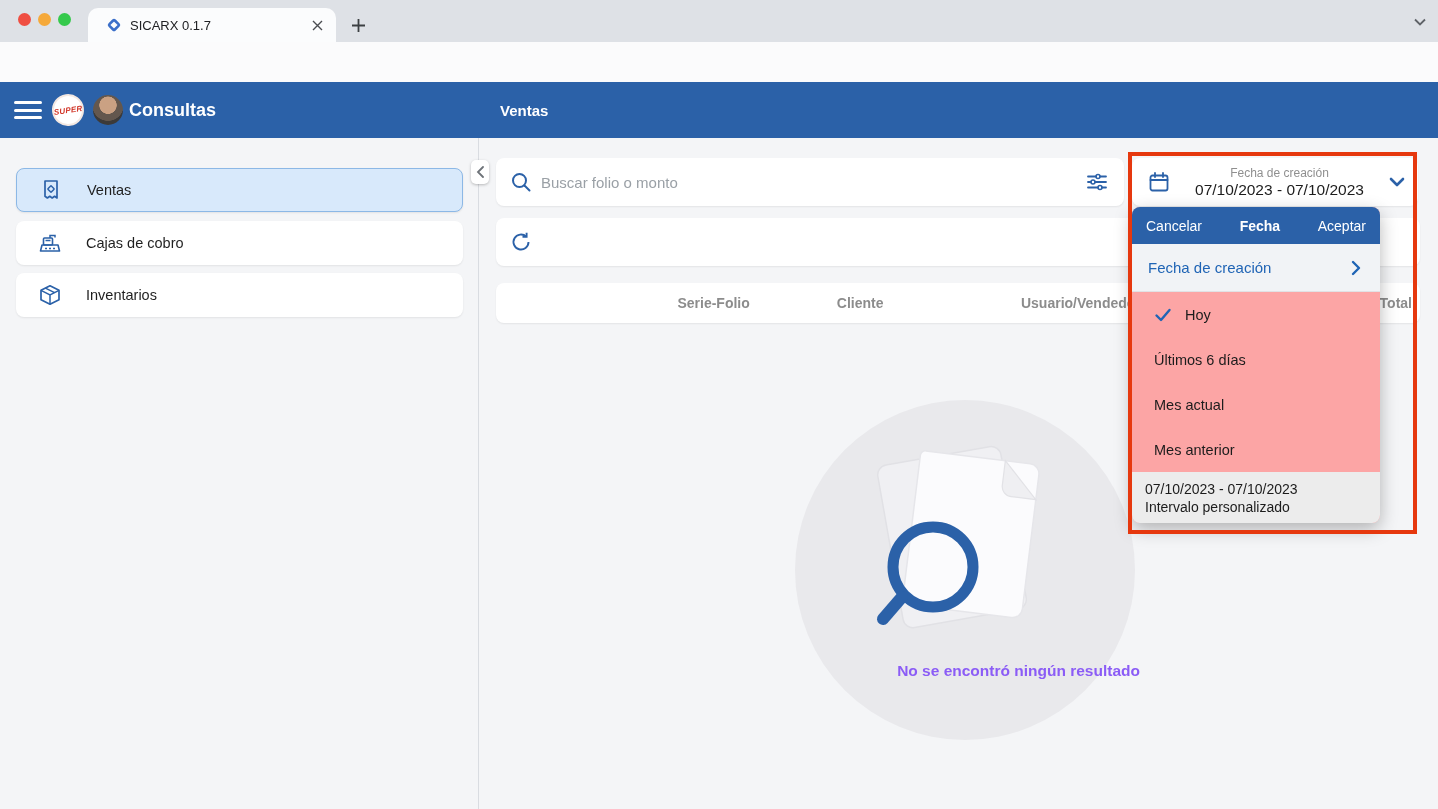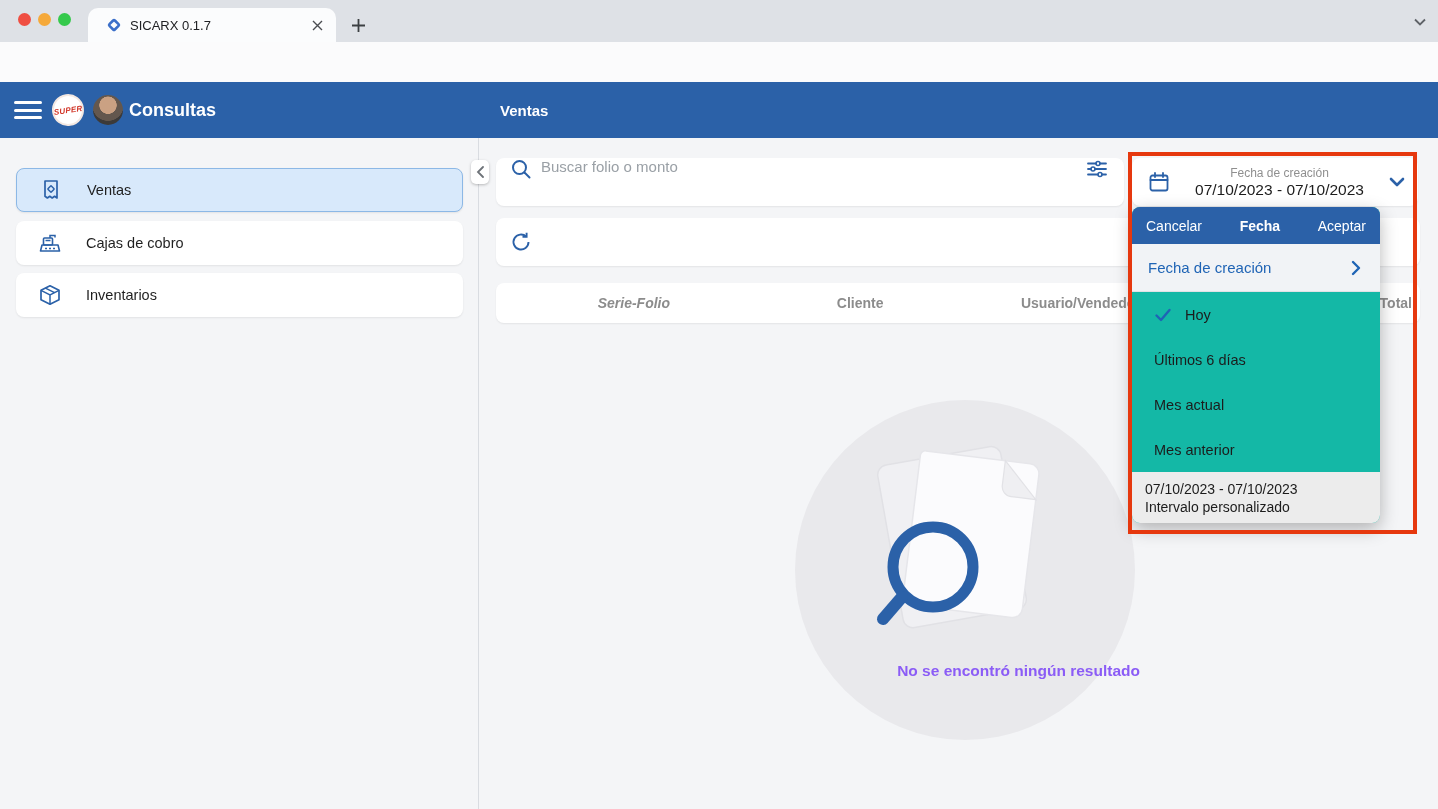--- a/index.html
+++ b/index.html
@@ -55,47 +55,47 @@
   .sidebar { position:absolute; left:0; top:138px; width:479px; height:671px; background:#f4f5f7; border-right:1px solid #d9dce1; }
   .side-card { position:absolute; left:16px; width:447px; height:44px; background:#fff; border-radius:8px;
     box-shadow:0 1px 2px rgba(0,0,0,.08); display:flex; align-items:center; padding-left:22px; cursor:pointer; }
   .side-card.selected { background:#d8e9fb; border:1px solid #8cb8e6; }
   .side-ico { width:24px; height:24px; color:#2b61a8; flex:none; margin-right:24px; }
   .side-label { font-size:14.5px; color:#1f1f1f; }
   .collapse-btn { position:absolute; left:471px; top:160px; width:18px; height:24px; background:#fff;
     border-radius:5px; box-shadow:0 1px 3px rgba(0,0,0,.25); display:flex; align-items:center; justify-content:center; color:#6d7278; }
   
   .card { position:absolute; background:#fff; border-radius:8px; box-shadow:0 1px 2px rgba(0,0,0,.07); }
-  .search-card { left:496px; top:158px; width:628px; height:48px; display:flex; align-items:flex-start; padding:0 16px 0 14px; }
+  .search-card { left:496px; top:158px; width:628px; height:48px; display:flex; align-items:center; padding:0 16px 0 14px; }
   .search-ico { width:22px; height:22px; color:#2b61a8; flex:none; margin-right:9px; }
   .search-input { flex:1; border:none; outline:none; font-size:15px; color:#333; background:transparent; font-family:"Liberation Sans",sans-serif; }
   .search-input::placeholder { color:#9aa0a6; }
   .filter-ico { width:22px; height:22px; color:#2b61a8; flex:none; cursor:pointer; }
   .date-card { left:1132px; top:158px; width:286px; height:48px; }
   .date-control { position:absolute; left:1132px; top:158px; width:286px; height:48px; display:flex; align-items:center; cursor:pointer; }
   .cal-ico { width:24px; height:24px; color:#2b61a8; margin-left:15px; flex:none; }
   .date-texts { flex:1; text-align:center; }
   .date-label { display:block; font-size:12px; color:#8f8f8f; line-height:14px; }
   .date-value { display:block; font-size:15.5px; color:#1c1c1c; line-height:19px; }
   .date-chevron { width:18px; height:18px; color:#2b61a8; margin-right:12px; flex:none; }
   .refresh-card { left:496px; top:218px; width:924px; height:48px; display:flex; align-items:center; padding-left:13px; }
   .refresh-ico { width:24px; height:24px; color:#2b61a8; cursor:pointer; }
   .thead-card { left:496px; top:283px; width:924px; height:40px; display:flex; align-items:center; }
   .th { flex:1; font-size:14px; font-weight:bold; color:#8c8c8c; }
-  .th:nth-child(1) { text-align:center; padding-left:22px; flex:1.05;font-style:italic; }
+  .th:nth-child(1) { text-align:right; padding-left:22px; flex:1.05; }
   .th:nth-child(2) { text-align:center; }
   .th:nth-child(3) { text-align:center; }
   .th:nth-child(4) { text-align:right; padding-right:8px; }
   
   .empty-circle { position:absolute; left:795px; top:400px; width:340px; height:340px; border-radius:50%; background:#e9e9ec; }
   .empty-illustration { position:absolute; left:845px; top:435px; }
   .empty-text { position:absolute; left:800px; top:662px; width:340px; text-align:right;
     font-size:15.5px; font-weight:bold; color:#8b5cf6; }
   
-  .dd-panel { position:absolute; left:1132px; top:207px; width:248px; height:316px; background:#14b8a6;
+  .dd-panel { position:absolute; left:1132px; top:207px; width:248px; height:316px; background:#fca5a5;
     border-radius:8px; box-shadow:0 6px 18px rgba(0,0,0,.28); z-index:10; overflow:hidden; }
   .dd-header { height:37px; background:#2b61a8; display:flex; align-items:center; justify-content:space-between; padding:0 14px; }
   .dd-header .dd-btn { color:#fff; font-size:14px; cursor:pointer; }
   .dd-header .dd-title { color:#fff; font-size:14px; font-weight:bold; }
   .dd-submenu { height:48px; background:#f1f3f6; border-bottom:1px solid #e1e2e5; display:flex; align-items:center;
     justify-content:space-between; padding:0 16px; cursor:pointer; }
   .dd-submenu-label { color:#1f64b5; font-size:15px; }
   .dd-submenu-chevron { width:16px; height:16px; color:#1f64b5; }
   .dd-item { height:45px; display:flex; align-items:center; padding-left:22px; font-size:14.5px; color:#1c1c1c; cursor:pointer; }
   .dd-check { width:18px; height:18px; color:#1f64b5; margin-right:13px; }

